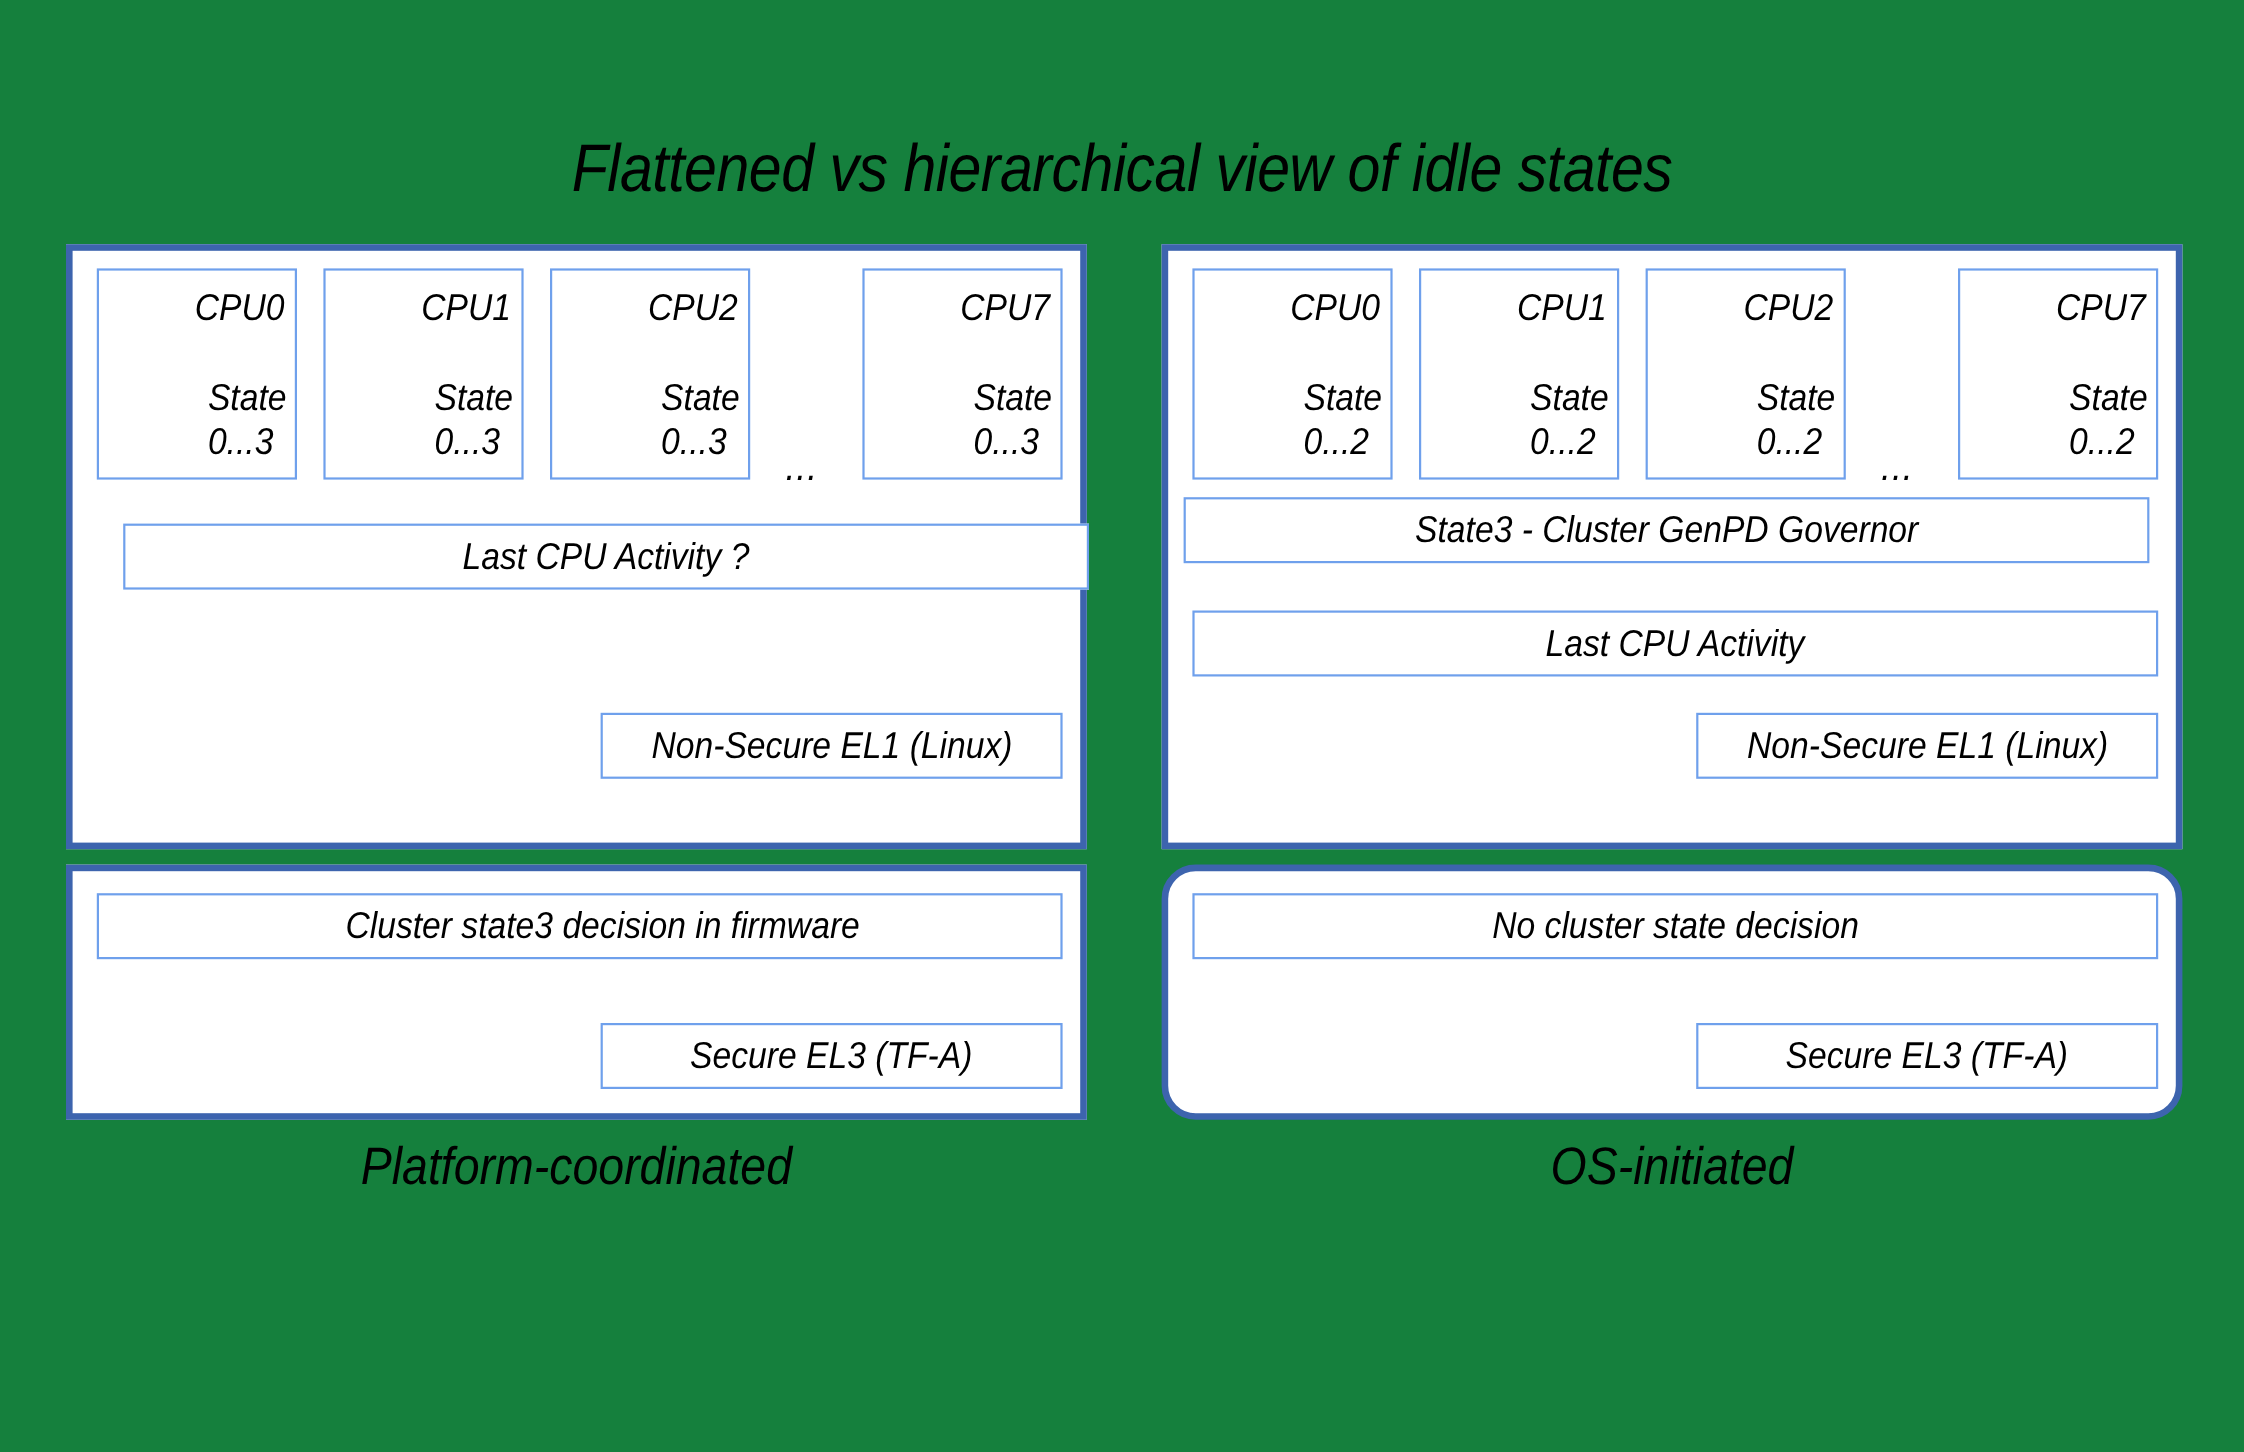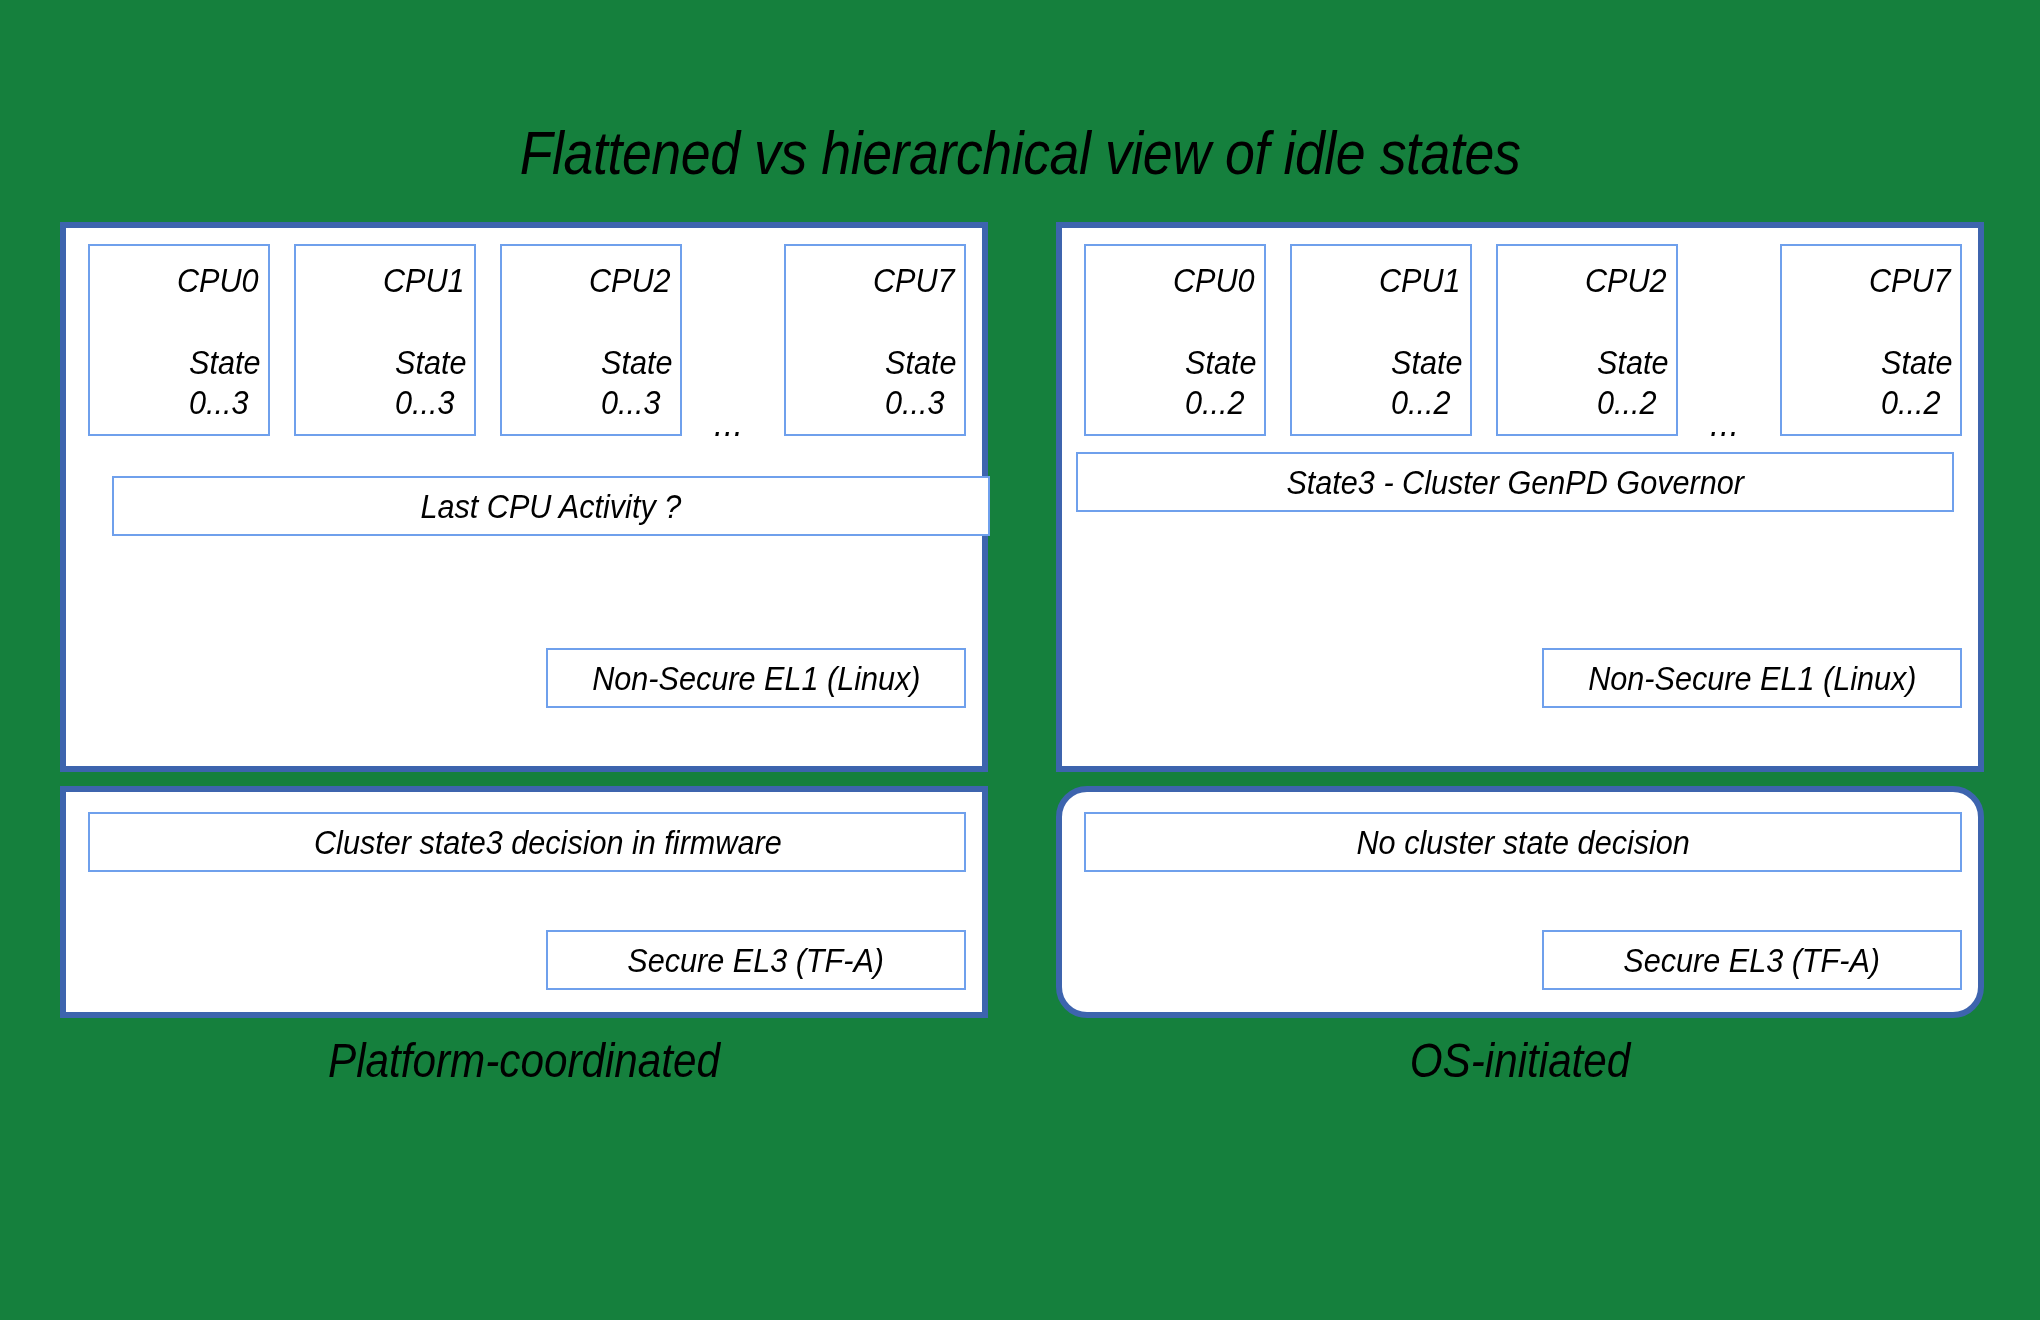--- a/index.html
+++ b/index.html
@@ -187,20 +187,23 @@
 
     <div class="inner-box cpu-box" style="left:718px; top:16px; width:182px; height:192px;">
       <span class="cpu-name">CPU7</span>
       <span class="cpu-state"><span>State</span><span class="line2">0...2</span></span>
     </div>
 
     <div class="inner-box wide-box" style="left:14px; top:224px; width:878px; height:60px;">
       <span class="label">State3 - Cluster GenPD Governor</span>
     </div>
 
+    <div class="inner-box wide-box" style="left:22px; top:327px; width:878px; height:60px;">
+      <span class="label">Last CPU Activity</span>
+    </div>
 
     <div class="inner-box wide-box" style="left:480px; top:420px; width:420px; height:60px;">
       <span class="label">Non-Secure EL1 (Linux)</span>
     </div>
   </div>
 
   <div class="panel" style="left:1056px; top:786px; width:928px; height:232px;border-radius:31px;">
 
     <div class="inner-box wide-box" style="left:22px; top:20px; width:878px; height:60px;">
       <span class="label">No cluster state decision</span>

